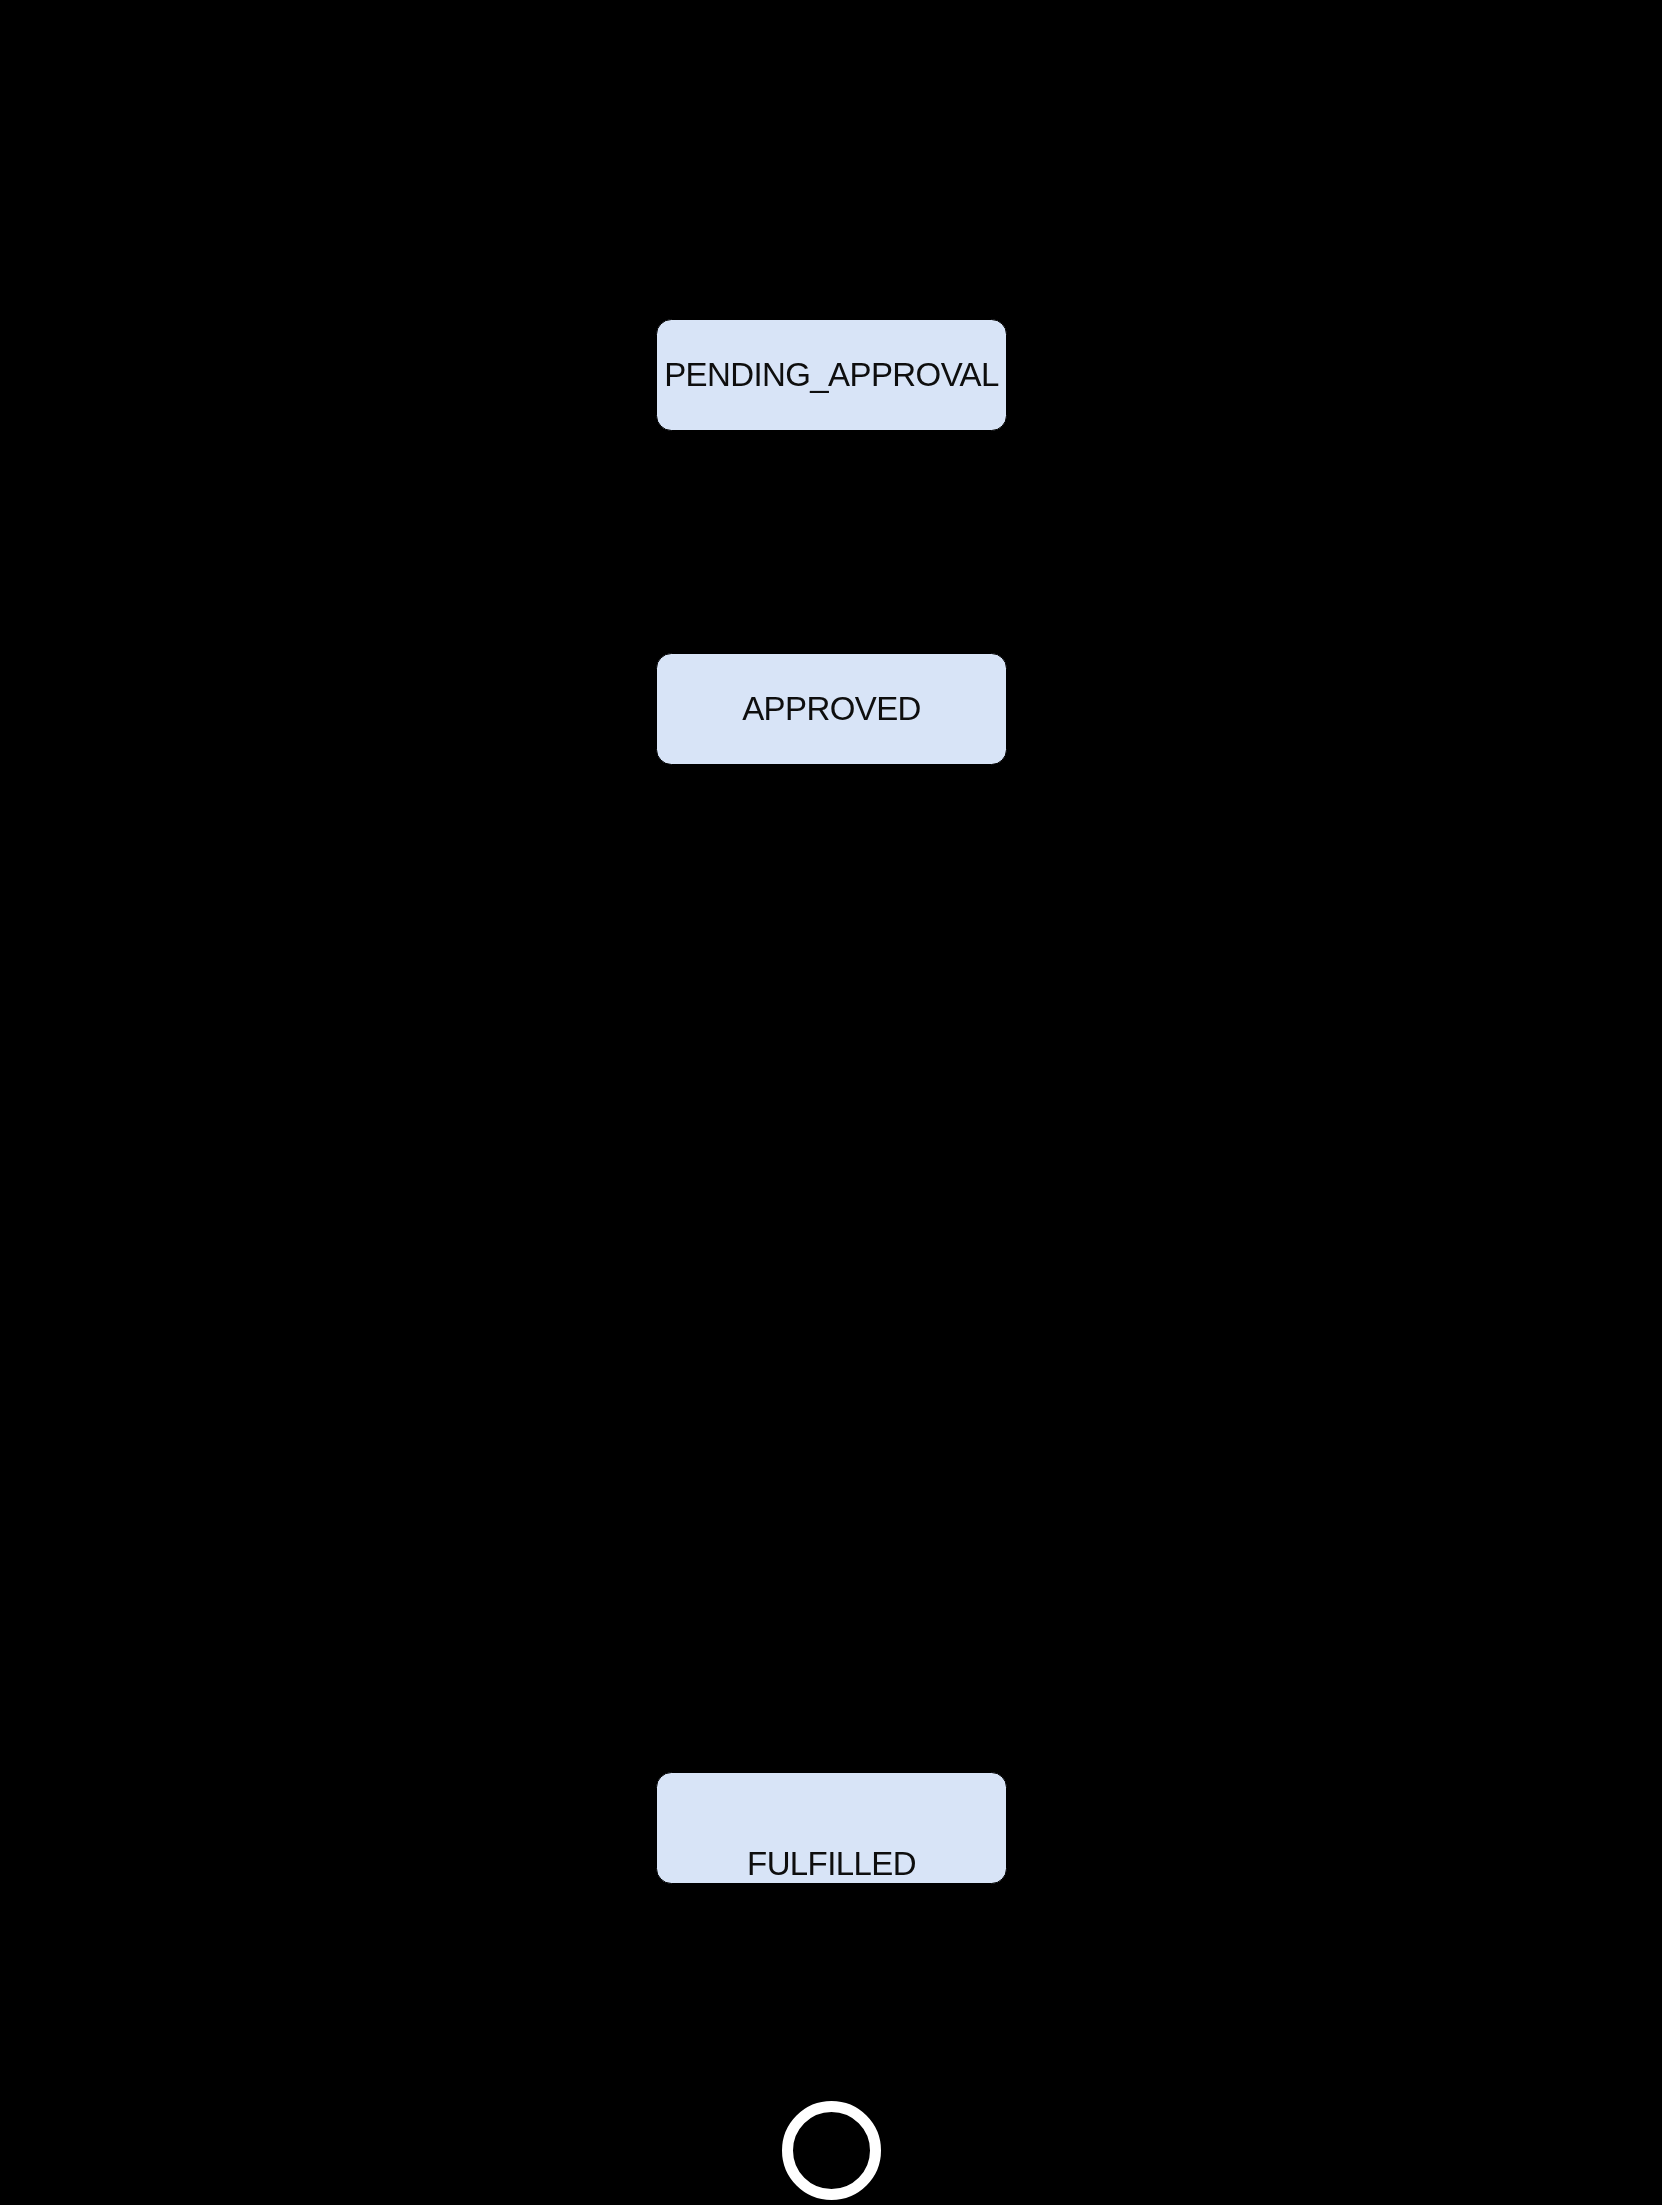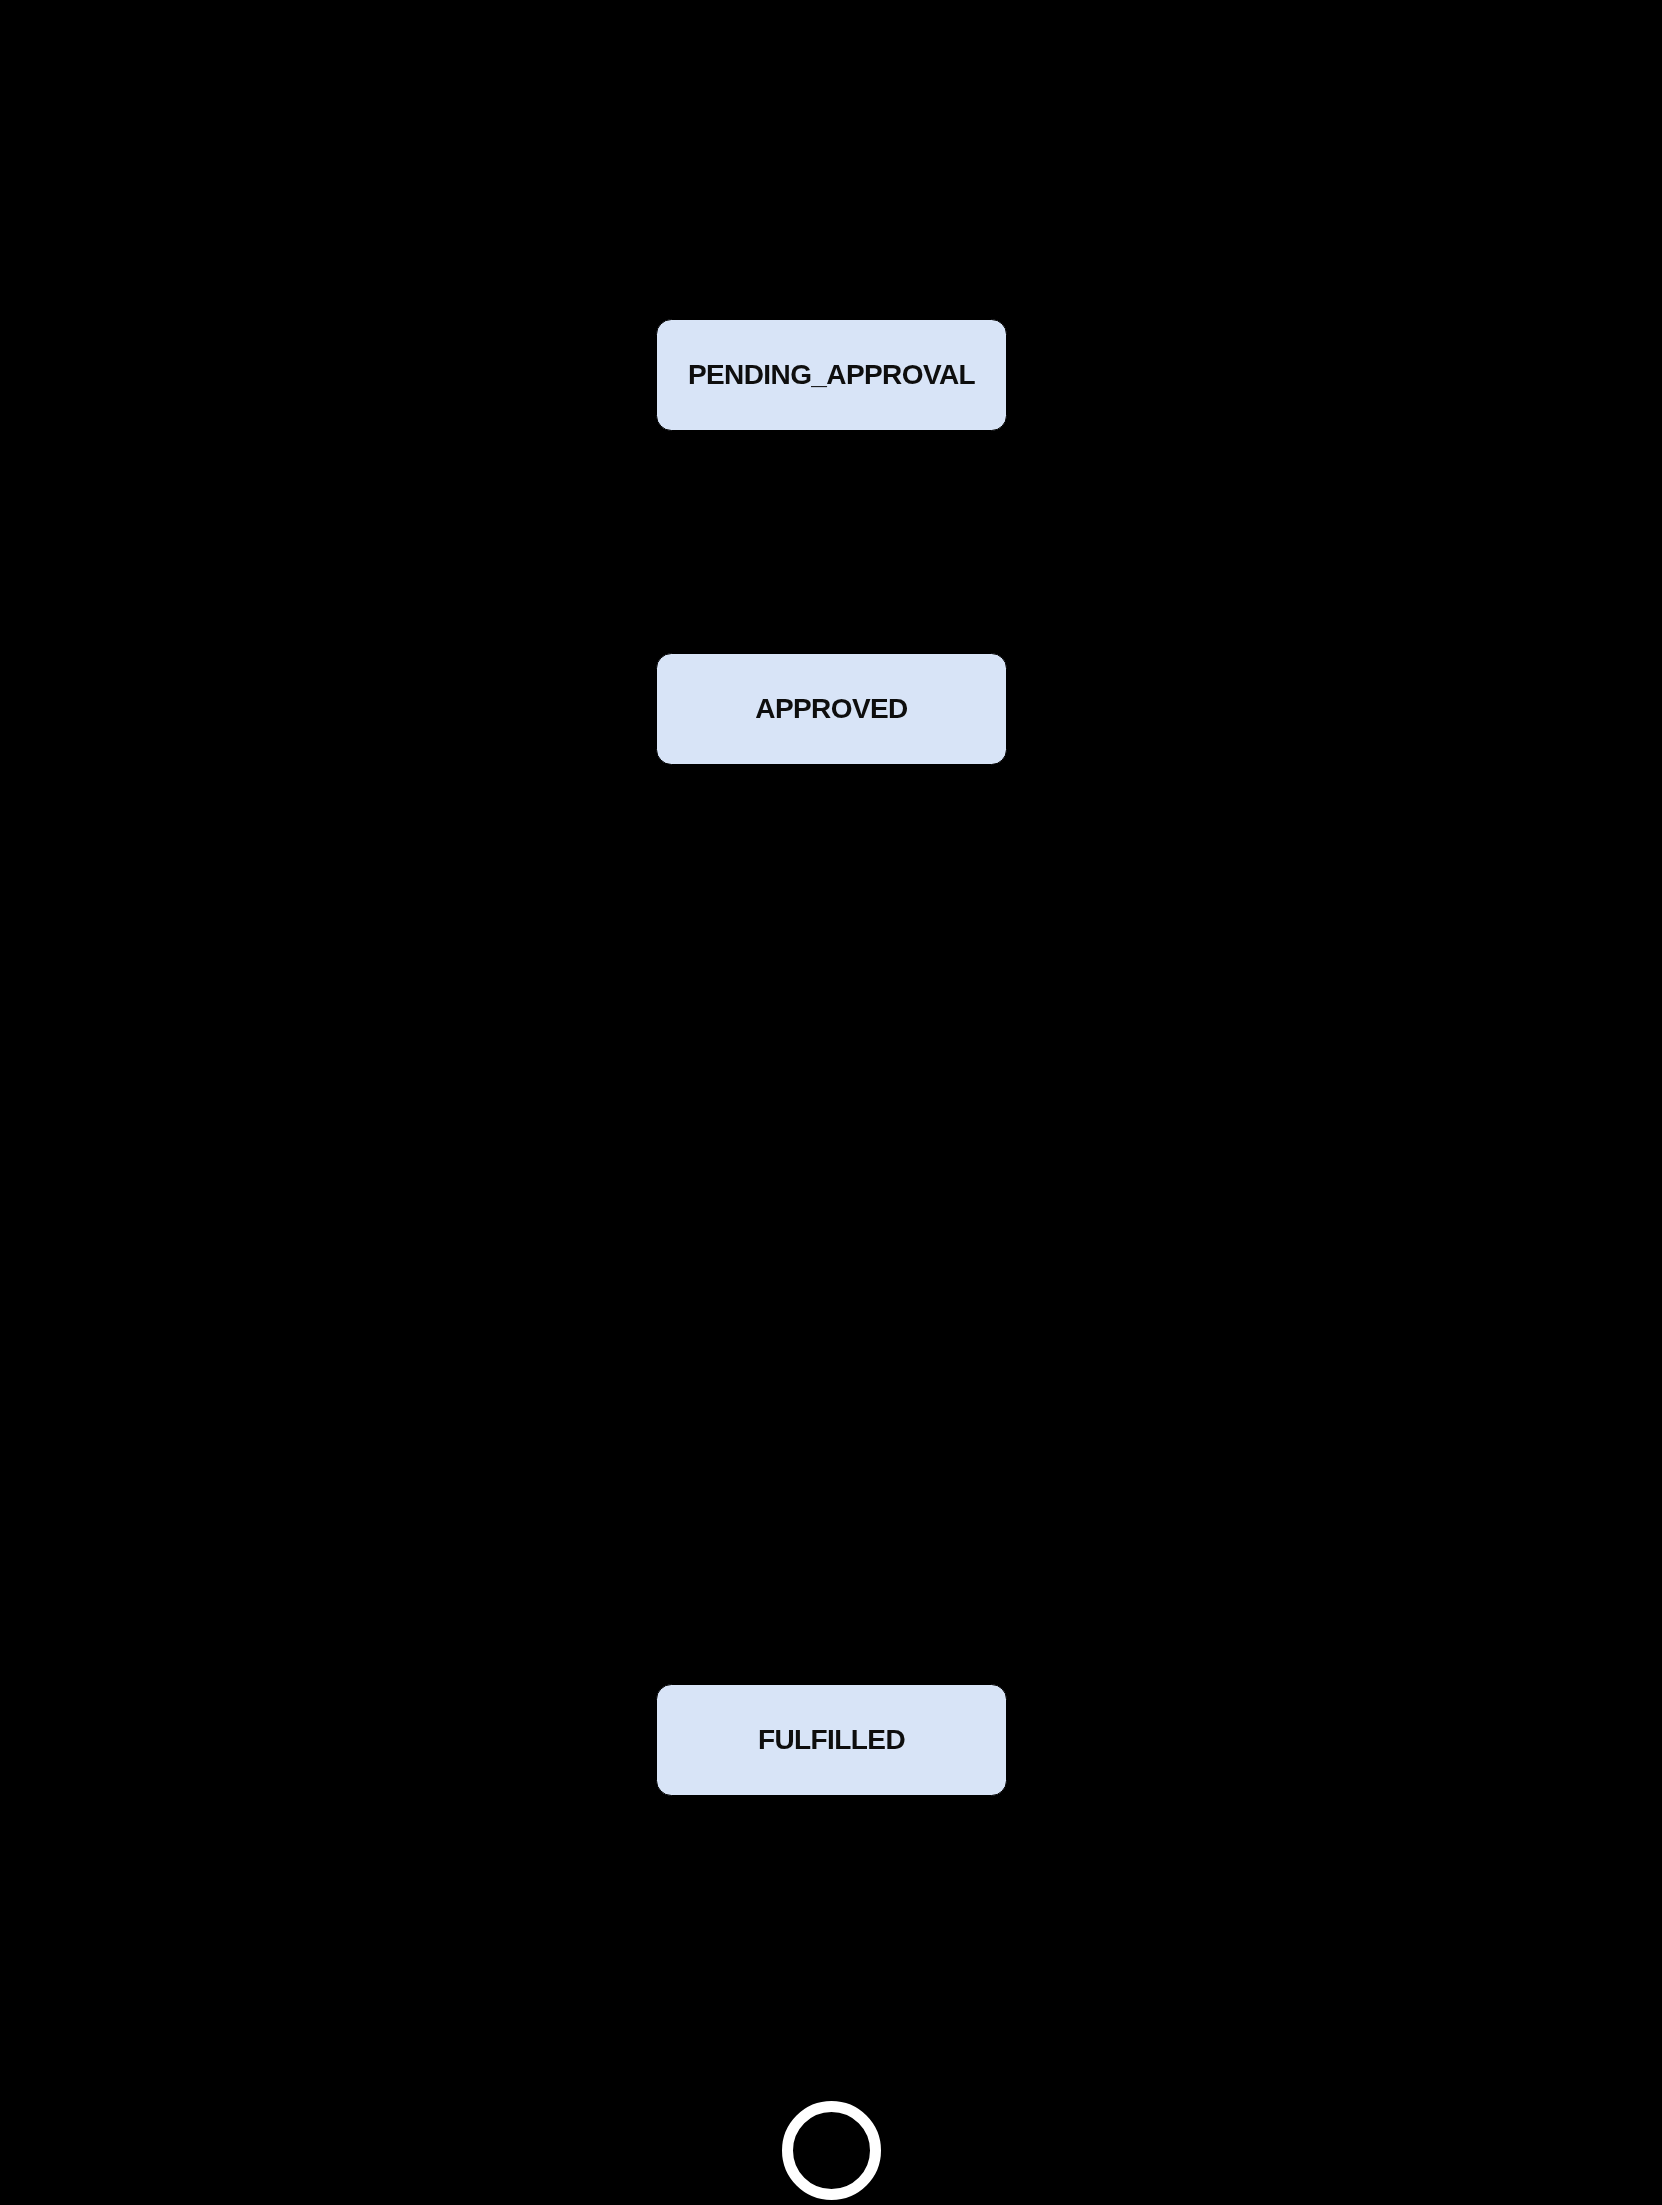--- a/index.html
+++ b/index.html
@@ -23,31 +23,30 @@
     box-sizing: border-box;
     background: var(--node-fill, #d8e4f7);
     border: 1.8px solid var(--node-border, #000000);
     border-radius: 15.4px;
     display: flex;
     align-items: center;
     justify-content: center;
   }
   .state-node .state-label {
     color: var(--node-text, #0e0e0e);
-    font-size: 28px;
+    font-size: 33px;
     letter-spacing: -0.6px;
     white-space: nowrap;
     text-align: center;
-    font-weight: bold;
   }
   .pos-0 { top: 319px; }
   .pos-1 { top: 653px; }
   .pos-2 { top: 1033px; }
   .pos-3 { top: 1391px; }
-  .pos-4 { top: 1684px; }
+  .pos-4 { top: 1772px; align-items: flex-end; }
   .final-state {
     position: absolute;
     left: 782px;
     top: 2101px;
     width: 99px;
     height: 99px;
     box-sizing: border-box;
     border: 11.3px solid var(--final-ring, #ffffff);
     border-radius: 50%;
     background: transparent;

